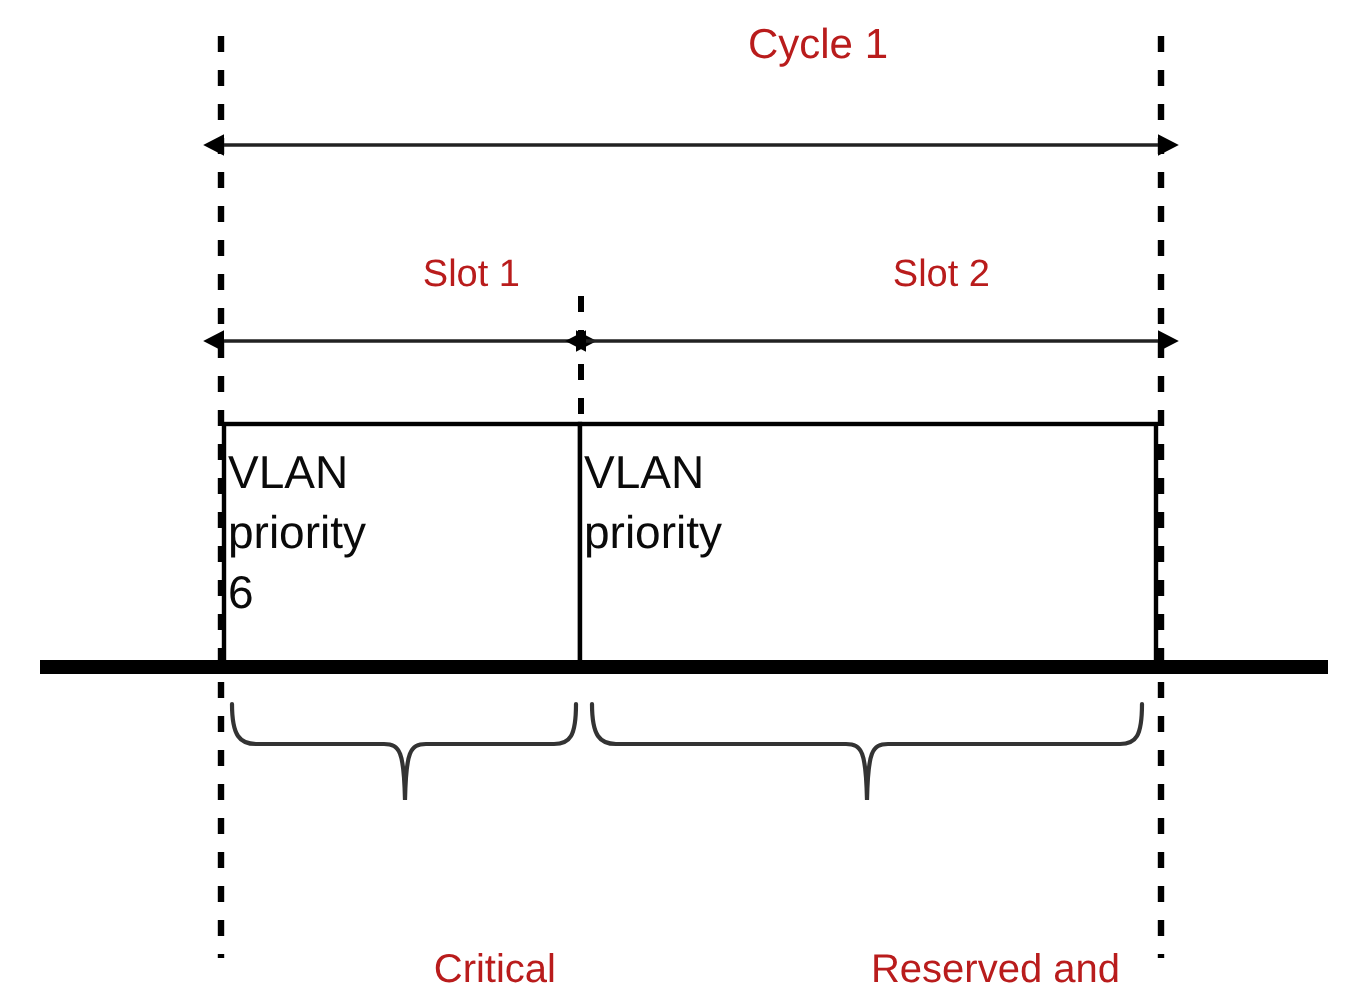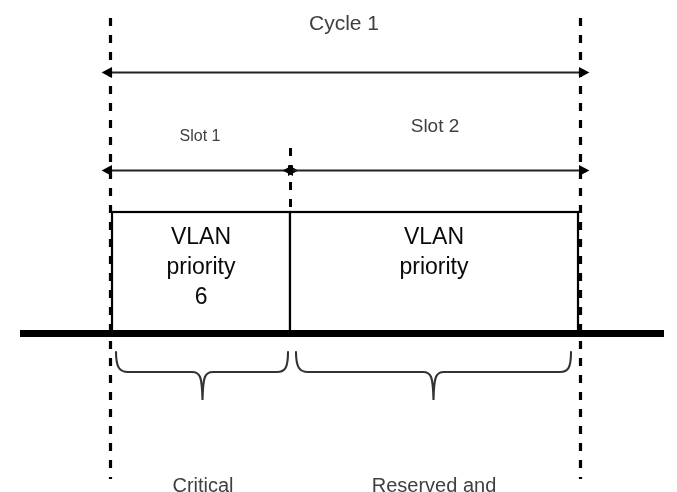--- a/index.html
+++ b/index.html
@@ -18,31 +18,31 @@
     background: #ffffff;
     overflow: hidden;
   }
   #diagram svg {
     position: absolute;
     top: 0;
     left: 0;
   }
   .lbl {
     position: absolute;
-    text-align: center;
+    text-align: right;
     white-space: pre;
     line-height: 1.22;
-    color: #404040;
+    color: #b91c1c;
   }
   .lbl-cycle   { left: 244px; top: 10px;  width: 200px; font-size: 21px; }
-  .lbl-slot1   { left: 140px; top: 126px; width: 120px; font-size: 16px; }
-  .lbl-slot2   { left: 375px; top: 114px; width: 120px; font-size: 19px; }
+  .lbl-slot1   { left: 140px; top: 126px; width: 120px; font-size: 19px; }
+  .lbl-slot2   { left: 375px; top: 126px; width: 120px; font-size: 19px; }
   .box-text {
     position: absolute;
-    text-align: center;
+    text-align: left;
     line-height: 1.30;
     font-size: 23px;
     color: #0a0a0a;
   }
   .box-text-1 { left: 114px; top: 222px; width: 174px; }
   .box-text-2 { left: 292px; top: 222px; width: 284px; }
   .box-text .num { letter-spacing: -0.2px; }
   .lbl-crit    { left: 128px; top: 424px; width: 150px; font-size: 20px; }
   .lbl-best    { left: 308px; top: 424px; width: 252px; font-size: 20px; }
 </style>

